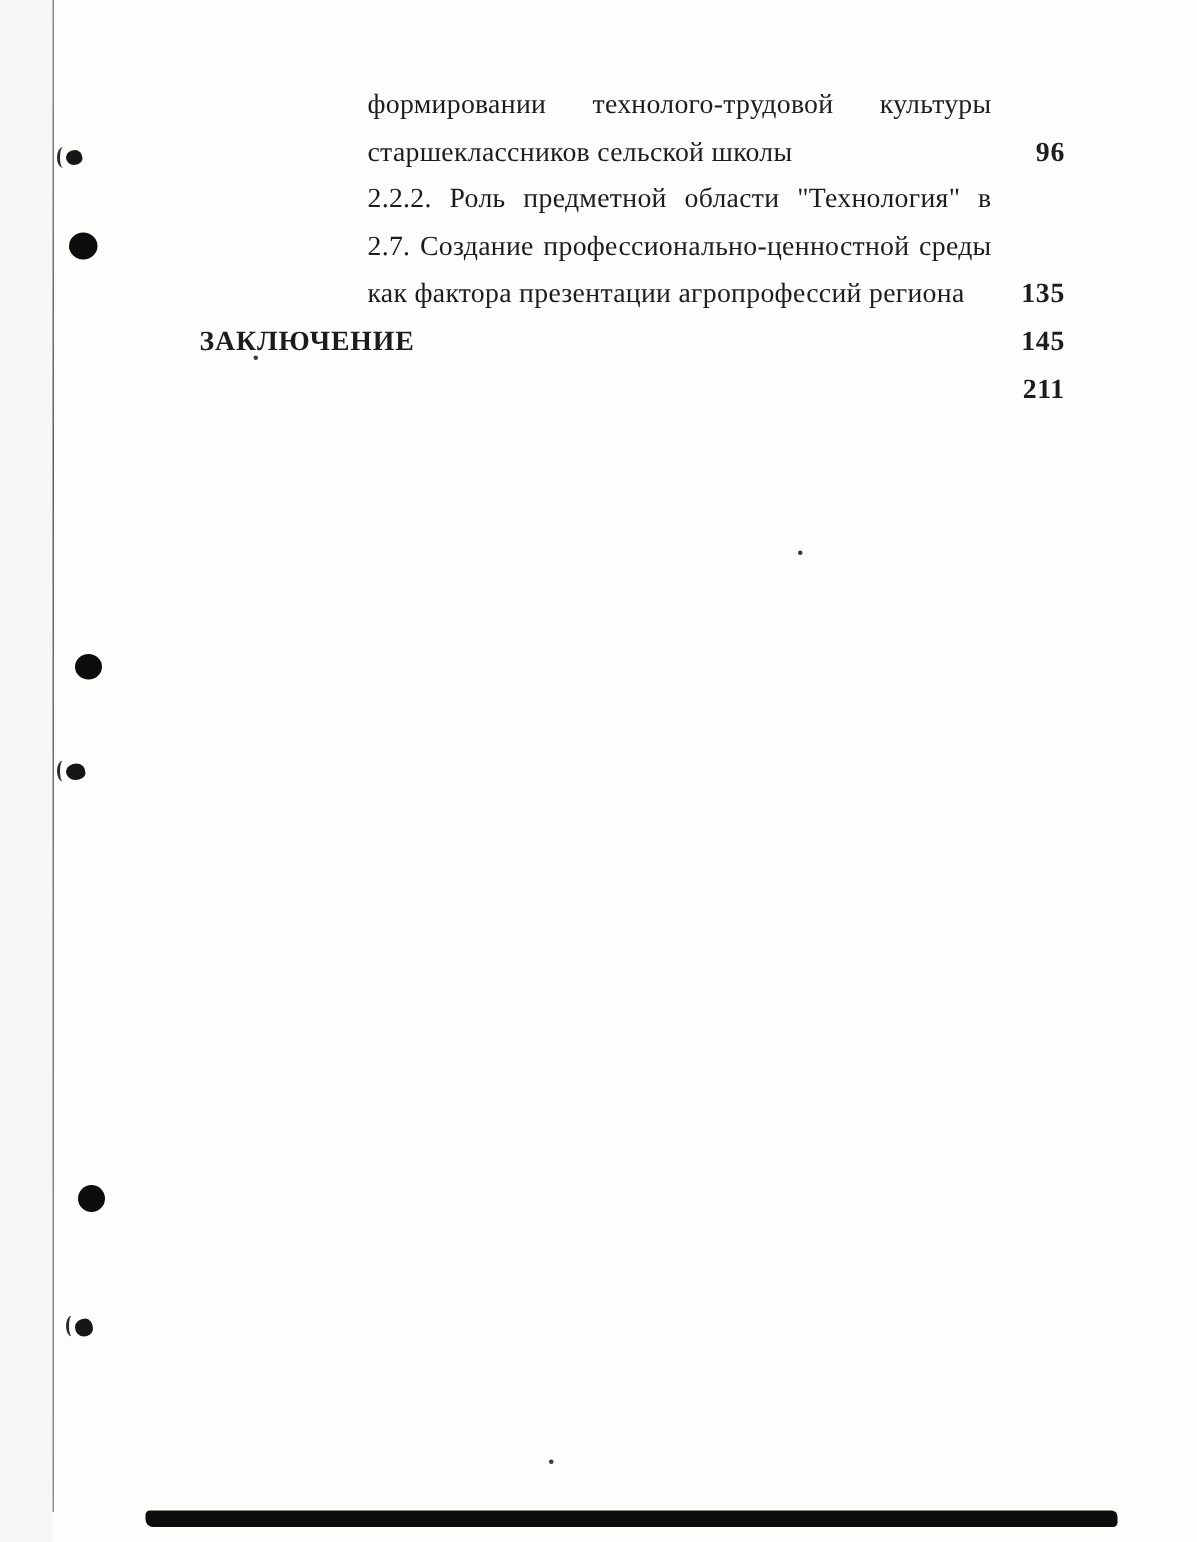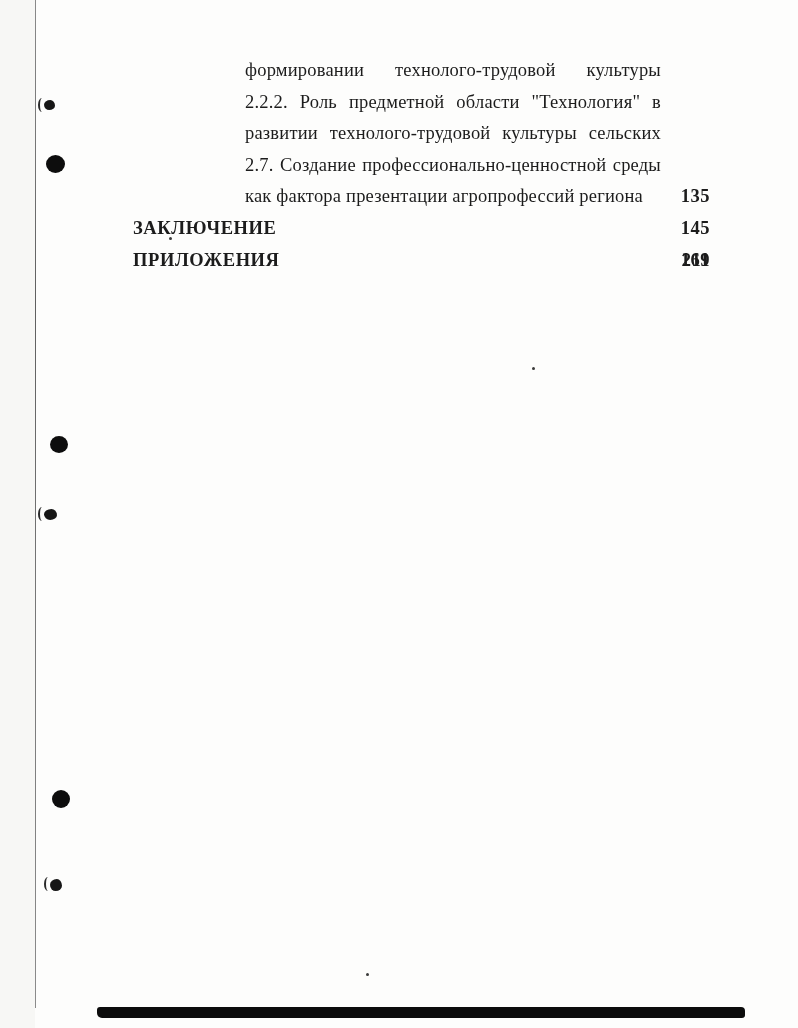--- a/index.html
+++ b/index.html
@@ -99,30 +99,30 @@
   <div class="left-margin-strip"></div>
   <div class="binding-line"></div>
 
   <div class="toc">
 
     <div class="toc-line sub just">
       <span class="txt">формировании технолого-трудовой культуры</span>
       <span class="pg"></span>
     </div>
 
+    <div class="toc-line sub">
+      <span class="txt">старшеклассников сельской школы</span>
+      <span class="pg">96</span>
+    </div>
 
     <div class="toc-line sub just">
       <span class="txt">2.2.2. Роль предметной области "Технология" в</span>
       <span class="pg"></span>
     </div>
 
-    <div class="toc-line sub just">
-      <span class="txt">развитии технолого-трудовой культуры сельских</span>
-      <span class="pg"></span>
-    </div>
 
 
     <div class="toc-line sub just">
       <span class="txt">2.7. Создание профессионально-ценностной среды</span>
       <span class="pg"></span>
     </div>
 
     <div class="toc-line sub">
       <span class="txt">как фактора презентации агропрофессий региона</span>
       <span class="pg">135</span>
@@ -131,24 +131,20 @@
 
     <div class="toc-line head">
       <span class="txt">ЗАКЛЮЧЕНИЕ</span>
       <span class="pg">145</span>
     </div>
 
     <div class="toc-line head">
       <span class="pg">211</span>
     </div>
 
-    <div class="toc-line head">
-      <span class="txt">ПРИЛОЖЕНИЯ</span>
-      <span class="pg">169</span>
-    </div>
 
   </div>
 
   <div class="artifact blob curl" style="left:44px; top:100px; width:11px; height:10px;"></div>
   <div class="artifact dot" style="left:46px; top:155px; width:19px; height:18px;"></div>
   <div class="artifact dot" style="left:50px; top:436px; width:18px; height:17px;"></div>
   <div class="artifact blob curl" style="left:44px; top:509px; width:13px; height:11px;"></div>
   <div class="artifact dot" style="left:52px; top:790px; width:18px; height:18px;"></div>
   <div class="artifact blob curl" style="left:50px; top:879px; width:12px; height:12px;"></div>
 

